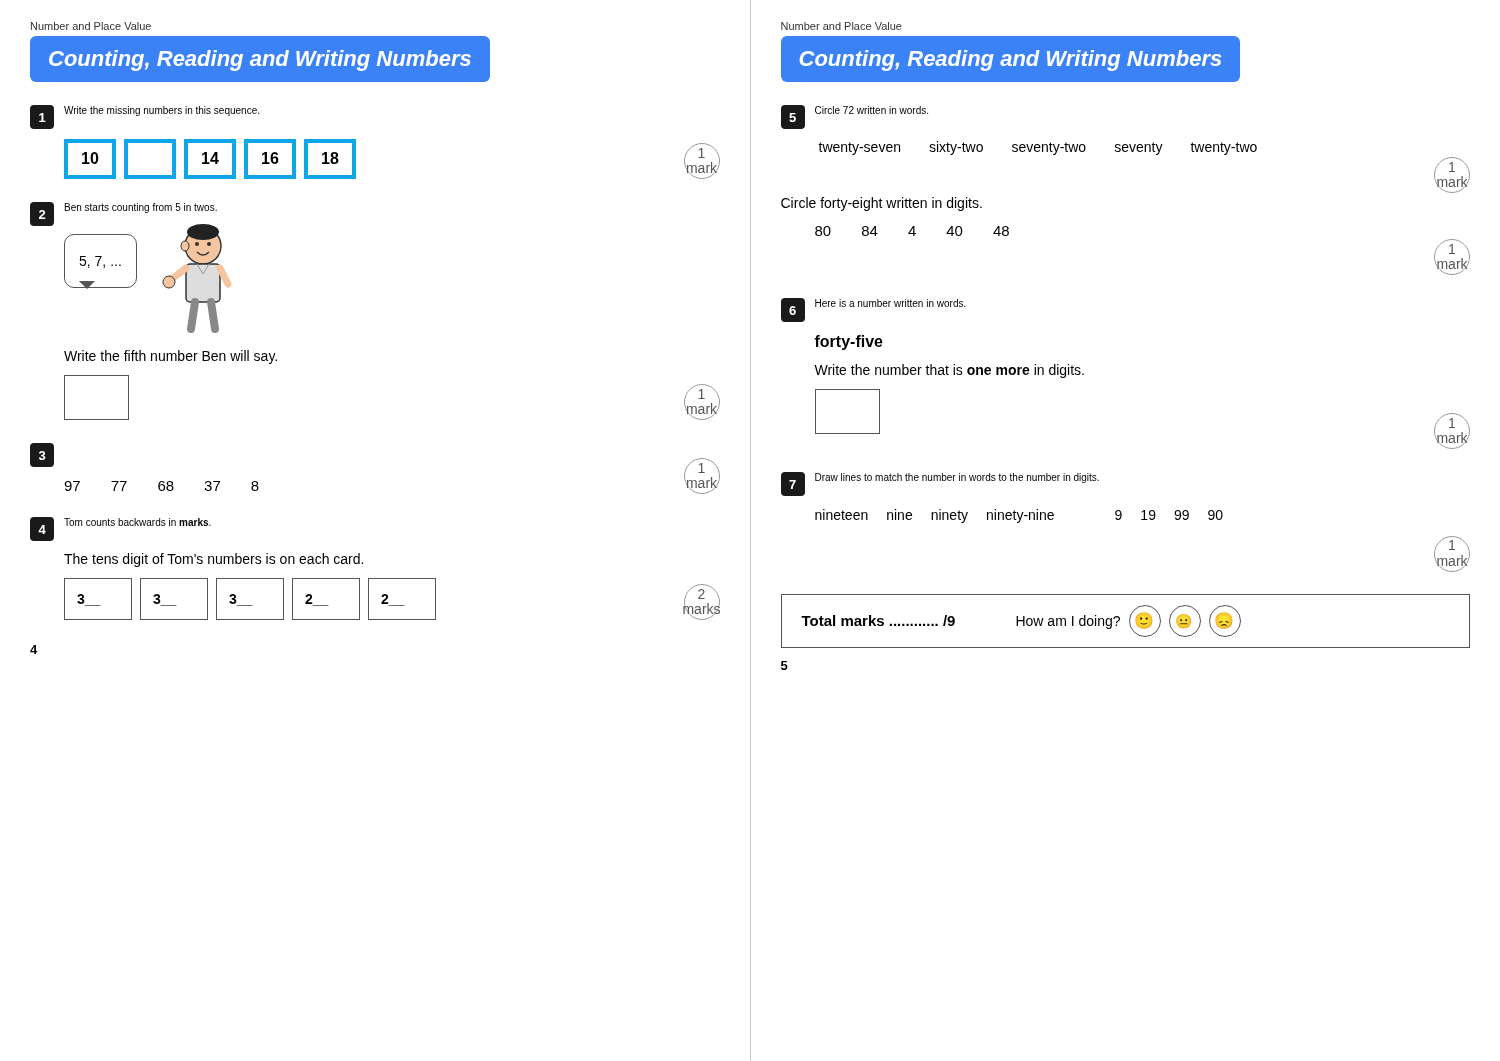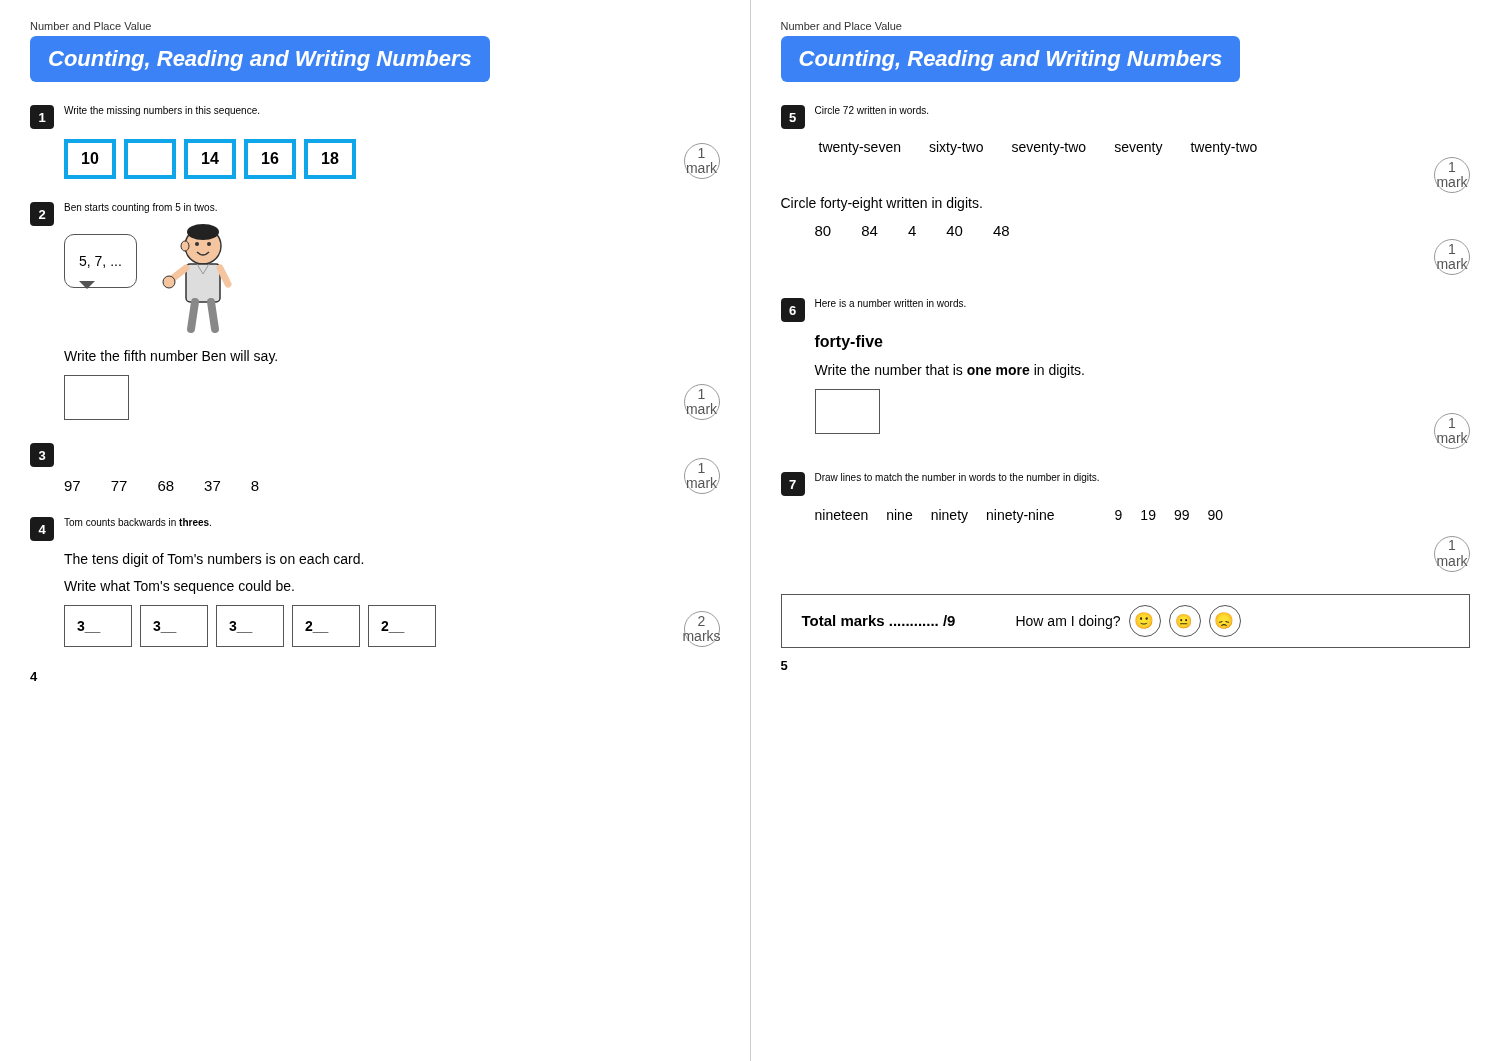--- a/index.html
+++ b/index.html
@@ -322,24 +322,23 @@
       </div>
       <div class="mark-circle">
         <span class="mark-label">1 mark</span>
       </div>
     </div>
 
     
     <div class="question-block" style="margin-top:8px;">
       <div class="question-row">
         <div class="q-number">4</div>
-        <div class="q-text">Tom counts backwards in <b>threes</b>.</div>
+        <div class="q-text">Tom counts backwards in <b>marks</b>.</div>
       </div>
       <div class="subtext">The tens digit of Tom's numbers is on each card.</div>
-      <div class="subtext">Write what Tom's sequence could be.</div>
       <div class="card-boxes">
         <div class="card-box">3__</div>
         <div class="card-box">3__</div>
         <div class="card-box">3__</div>
         <div class="card-box">2__</div>
         <div class="card-box">2__</div>
       </div>
       <div class="mark-circle">
         <span class="mark-label">2 marks</span>
       </div>

